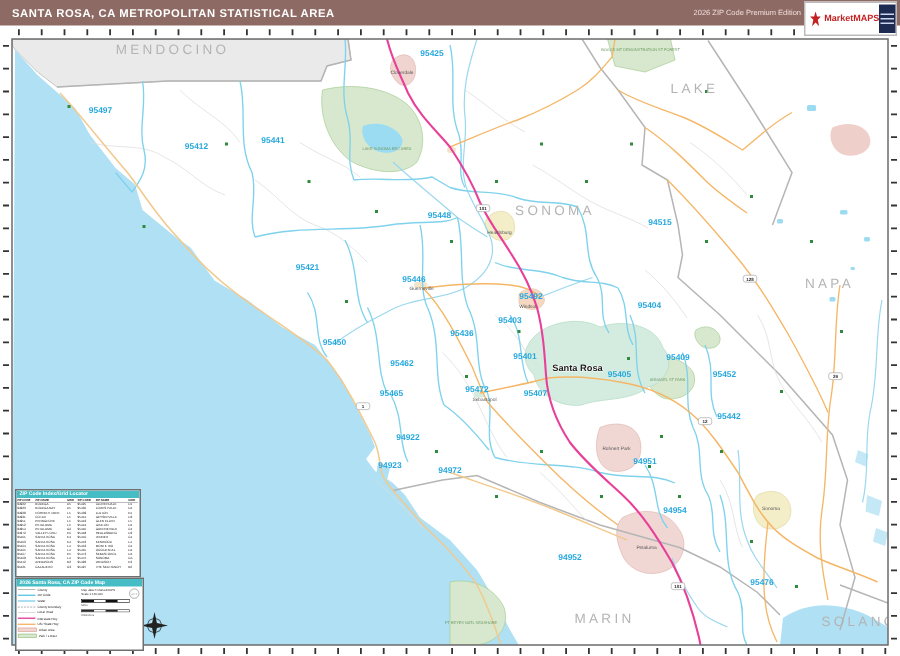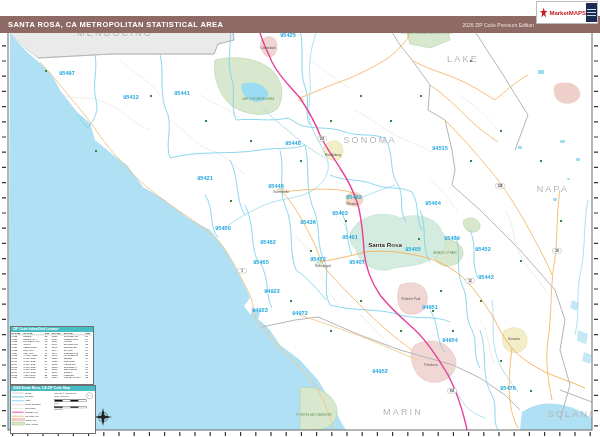--- a/index.html
+++ b/index.html
@@ -1,19 +1,19 @@
 <!DOCTYPE html>
 <html><head>
 <meta charset="utf-8">
 <style>
   html,body{margin:0;padding:0;}
   #stage{position:relative;width:600px;height:437px;background:#ffffff;overflow:hidden;
          font-family:"Liberation Sans",sans-serif;}
   
-  #hdr{position:absolute;left:0;top:16px;width:600px;height:17px;background:#8e6a64;z-index:30;}
+  #hdr{position:absolute;left:0;top:0;width:600px;height:17px;background:#8e6a64;z-index:30;}
   #hdr-title{position:absolute;left:8px;top:4px;color:#fff;font-size:7.5px;font-weight:bold;
              letter-spacing:.4px;white-space:nowrap;}
   #hdr-edition{position:absolute;right:66px;top:6px;color:#f0dedb;font-size:5px;white-space:nowrap;}
   #logo{position:absolute;right:2px;top:1px;width:60px;height:21px;background:#fff;
         border:1px solid #bbb;z-index:40;display:flex;align-items:center;}
   #logo .mark{width:10px;height:10px;margin-left:3px;background:#c32222;
               clip-path:polygon(50% 0,63% 35%,100% 35%,70% 57%,82% 100%,50% 75%,18% 100%,30% 57%,0 35%,37% 35%);}
   #logo .brand{color:#c32222;font-weight:bold;font-size:6px;margin-left:2px;line-height:1;}
   #logo .badge{margin-left:auto;width:12px;height:19px;background:#1d2a52;display:flex;
                flex-direction:column;justify-content:center;gap:2px;padding:0 1px;}

